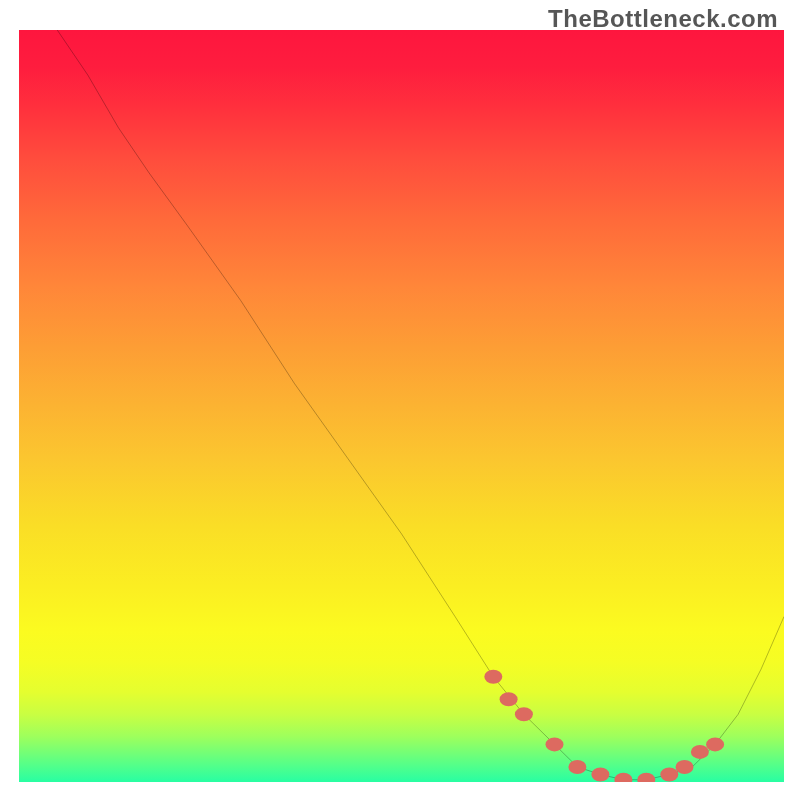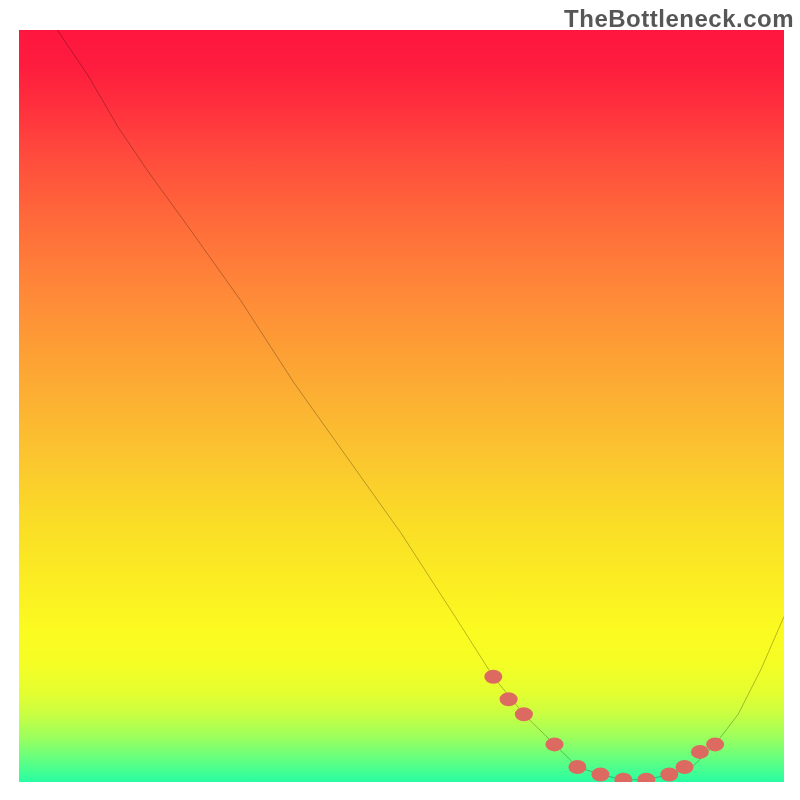--- a/index.html
+++ b/index.html
@@ -46,21 +46,21 @@
     position: absolute;
     left: 0;
     top: 0;
     width: 100%;
     height: 100%;
     pointer-events: none;
   }
   .watermark {
     position: absolute;
     top: 5px;
-    right: 6px;
+    right: 22px;
     font-family: Arial, "Helvetica Neue", Helvetica, sans-serif;
     font-size: 24px;
     font-weight: 600;
     color: #565656;
     letter-spacing: 0.5px;
   }
 </style>
 </head>
 <body>
 <div class="wrap">

